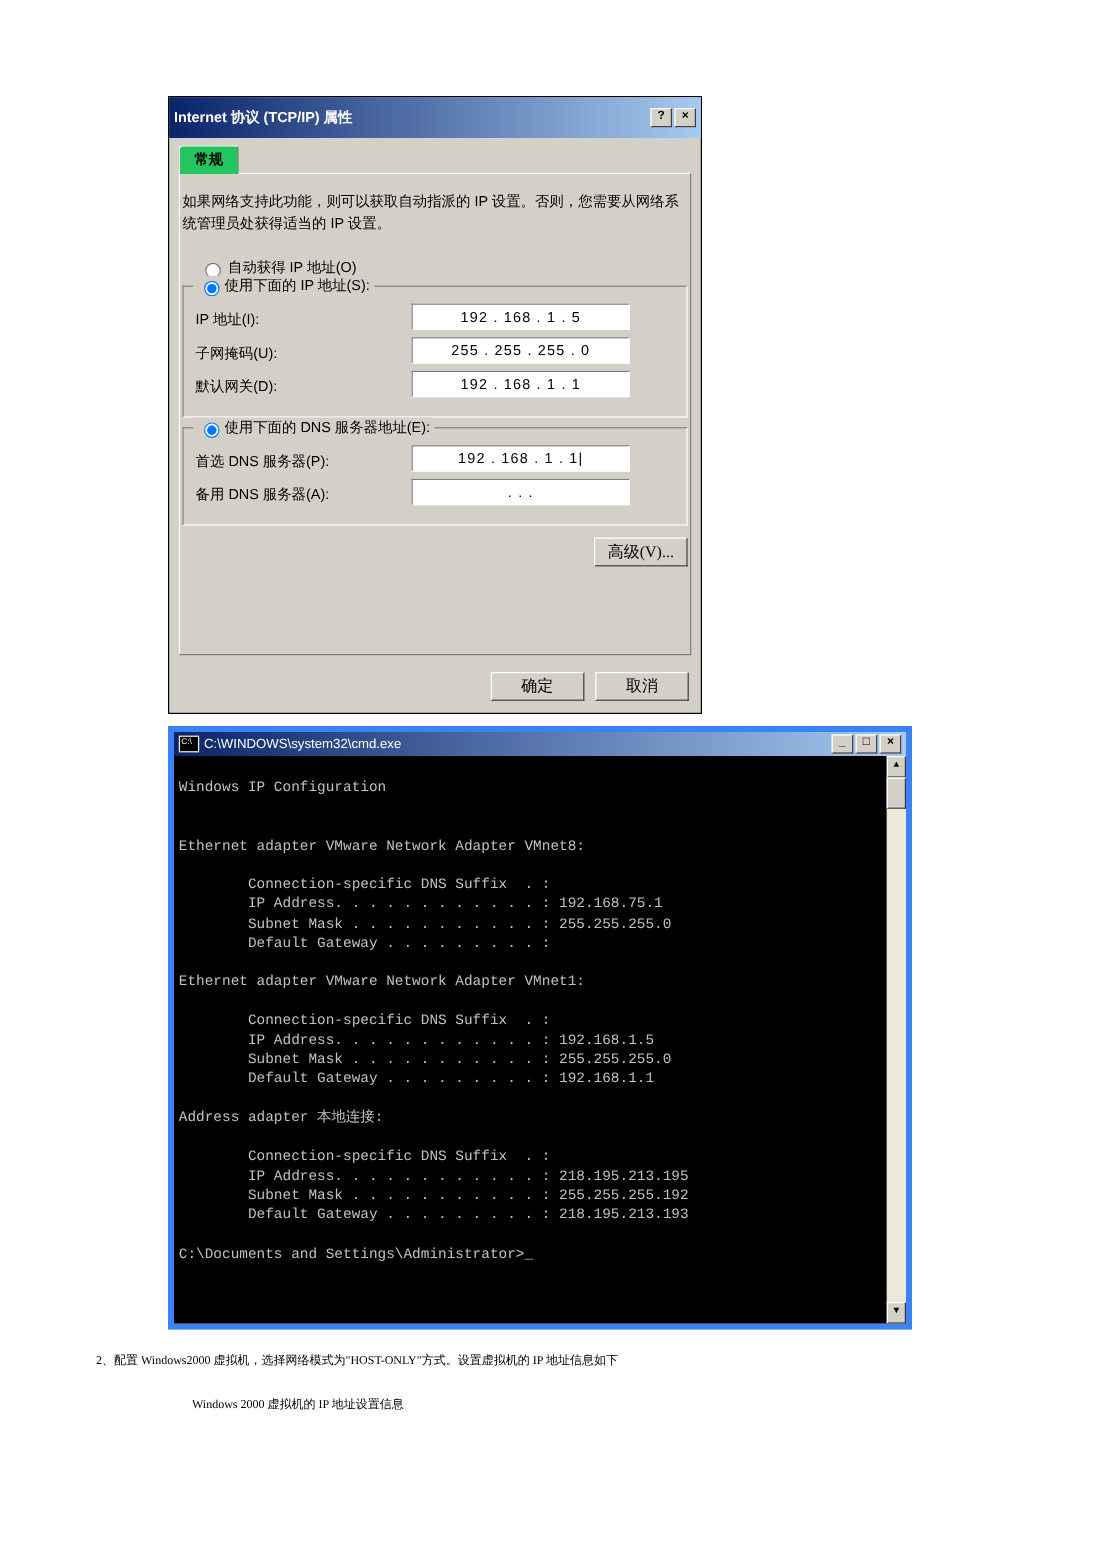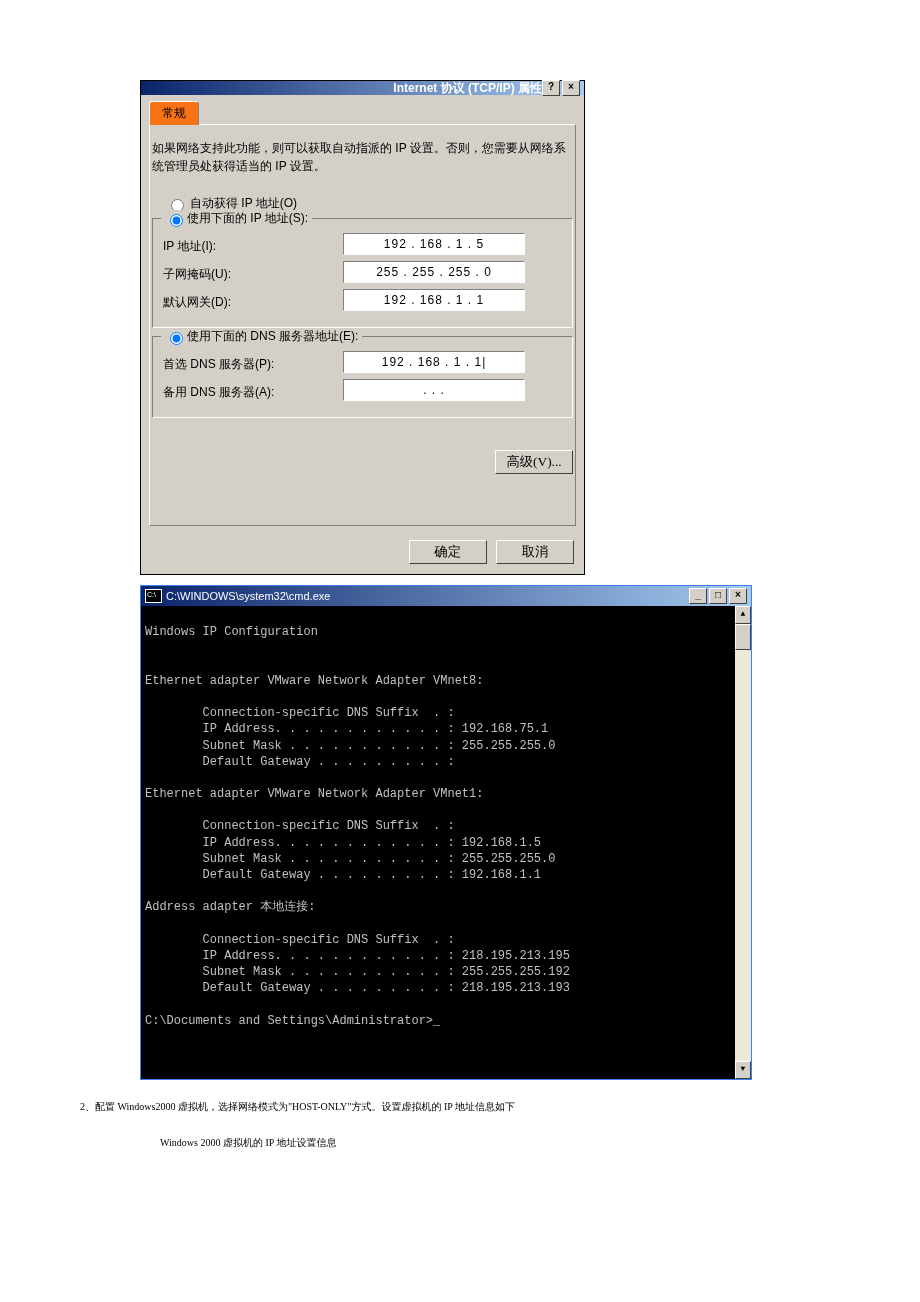--- a/index.html
+++ b/index.html
@@ -16,25 +16,25 @@
     .dialog {
       width: 443px;
       background: #d4d0c8;
       border: 1px solid #000;
       position: relative;
     }
     .titlebar {
       background: linear-gradient(to right, #0a246a, #a6caf0);
       color: #fff;
       font-weight: bold;
-      height: 14px;
+      height: 34px;
       line-height: 22px;
       padding: 0 4px;
       display: flex;
-      justify-content: flex-end;
+      justify-content: space-between;
       align-items: center;
     }
     .titlebar-buttons {
       display: flex;
       gap: 2px;
     }
     .title-btn {
       width: 16px;
       height: 14px;
       background: #d4d0c8;
@@ -48,28 +48,29 @@
       font-weight: bold;
       font-family: Arial;
     }
     .tab-container {
       padding: 6px 8px 8px 8px;
     }
     .tab-header {
       display: flex;
     }
     .tab {
-      background: #f97316;
+      background: #22c55e;
       border: 1px solid #fff;
       border-right: 1px solid #808080;
       border-bottom: none;
       border-radius: 3px 3px 0 0;
       padding: 3px 12px;
       position: relative;
       z-index: 2;
+      font-weight: bold;
     }
     .tab-body {
       background: #d4d0c8;
       border: 1px solid #fff;
       border-right: 1px solid #808080;
       border-bottom: 1px solid #808080;
       margin-top: -1px;
       padding: 10px 2px;
       min-height: 380px;
     }
@@ -123,21 +124,21 @@
       font-family: Arial;
       text-align: center;
       letter-spacing: 1px;
       line-height: 20px;
     }
     .disabled-text {
       color: #808080;
     }
     .btn-row {
       text-align: right;
-      margin-top: 32px;
+      margin-top: 10px;
     }
     .win-button {
       width: 78px;
       height: 24px;
       background: #d4d0c8;
       border: 1px solid #fff;
       border-right-color: #404040;
       border-bottom-color: #404040;
       margin-left: 6px;
       font-family: SimSun;
@@ -148,21 +149,21 @@
     }
     .watermark-spacer {
       position: relative;
       height: 30px;
       margin-top: -10px;
       margin-bottom: -18px;
       text-align: center;
     }
     .cmd-window {
       width: 610px;
-      border: 1px solid #3b82f6;
+      border: 5px solid #3b82f6;
       margin-top: 8px;
     }
     .cmd-titlebar {
       background: linear-gradient(to right, #0a246a, #a6caf0);
       color: #fff;
       height: 20px;
       line-height: 20px;
       padding: 0 4px;
       display: flex;
       justify-content: space-between;

